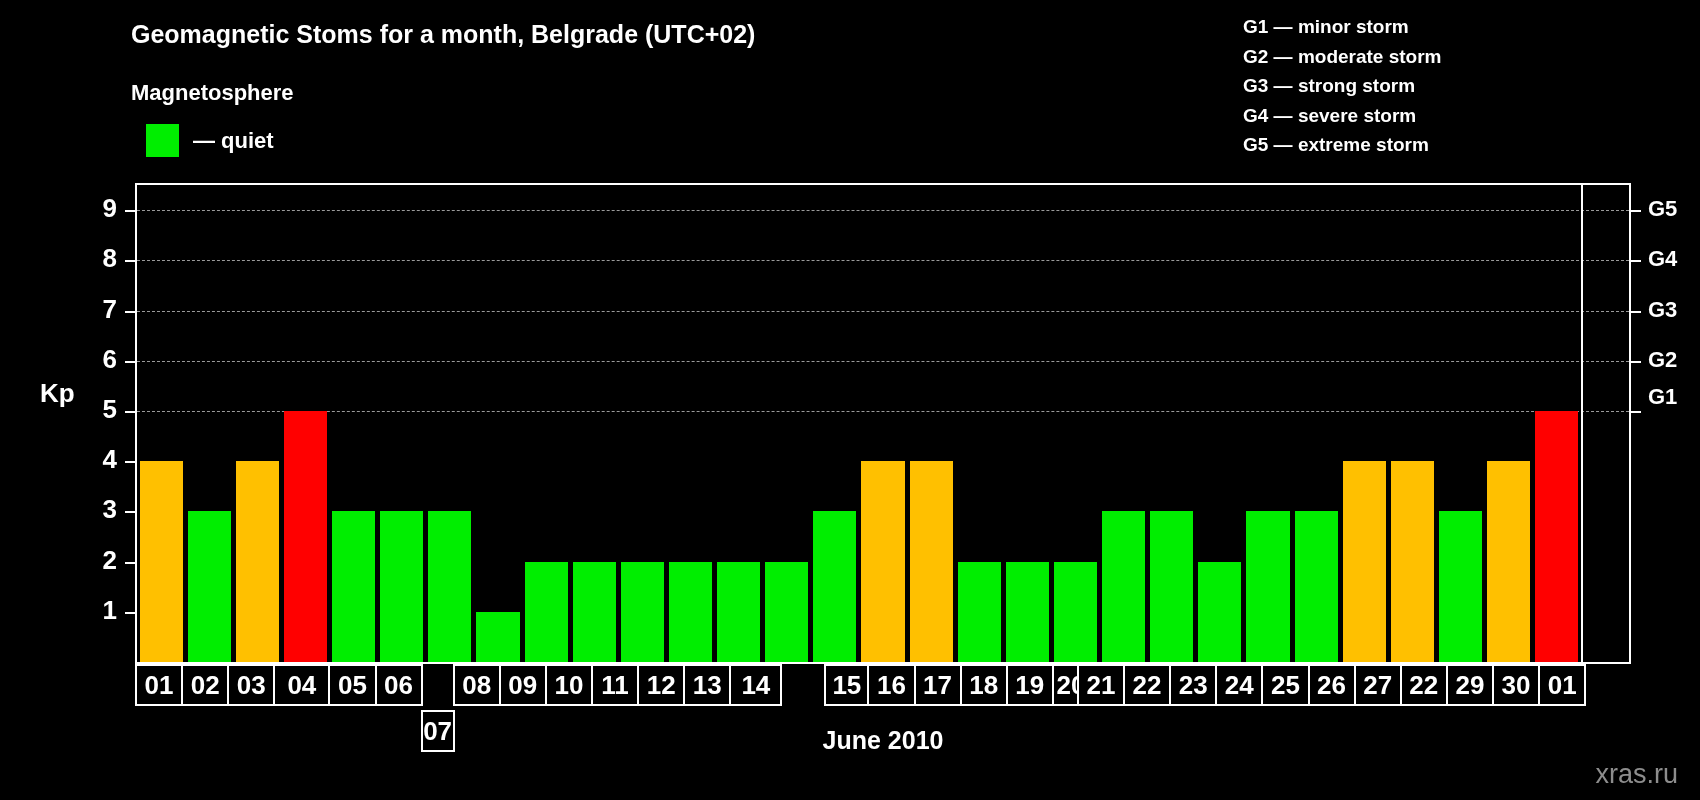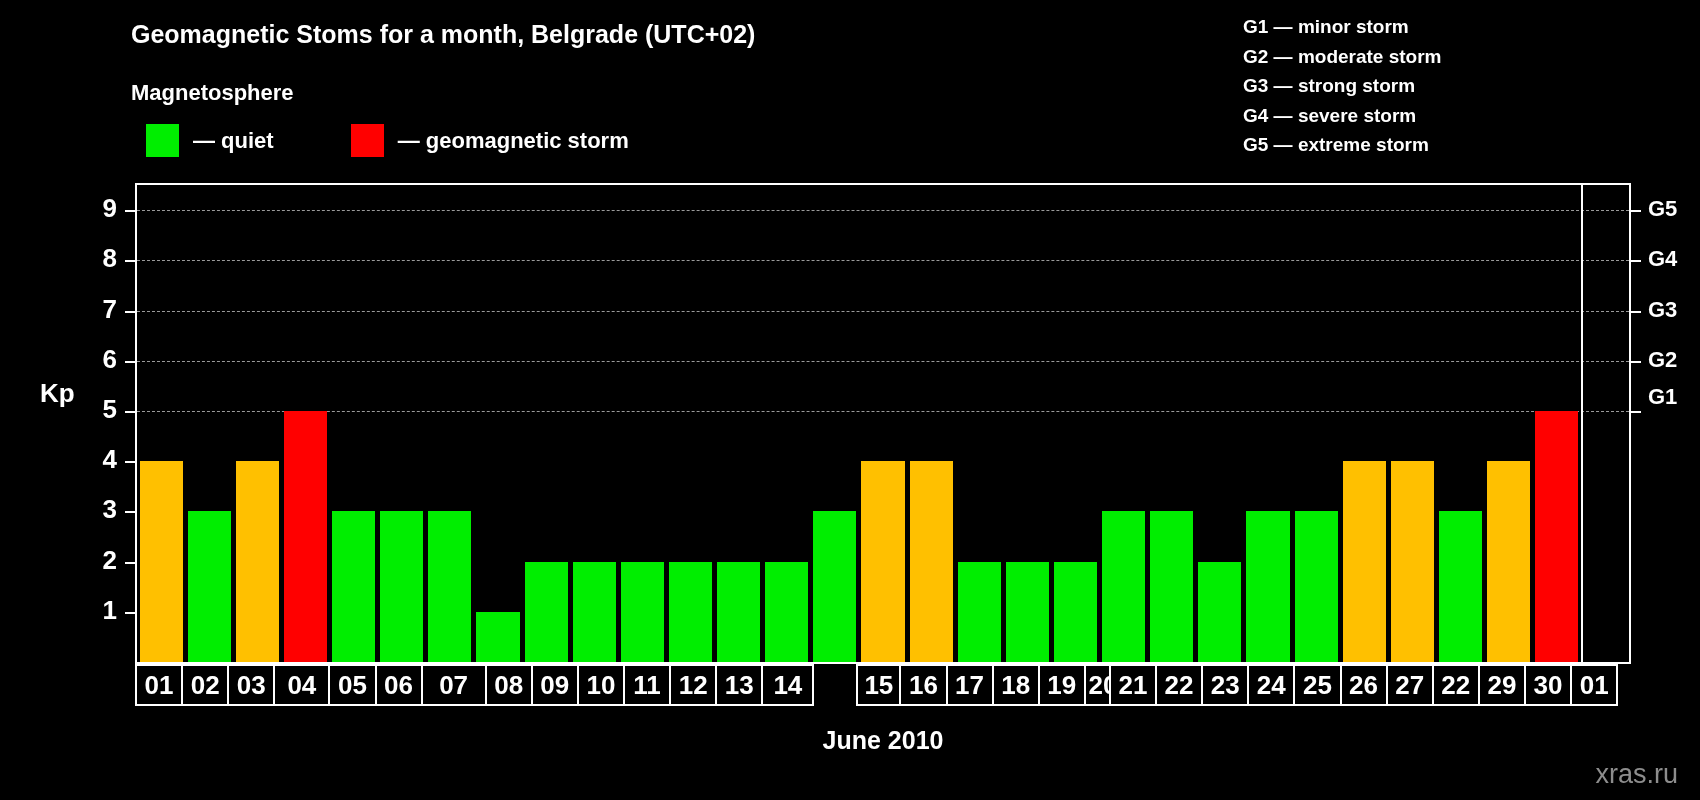--- a/index.html
+++ b/index.html
@@ -100,24 +100,20 @@
 </head>
 <body>
 
 <div id="title">Geomagnetic Stoms for a month, Belgrade (UTC+02)</div>
 <div id="mag-label">Magnetosphere</div>
 
 <div id="legend">
     <div class="legend-item">
       <span class="legend-swatch" style="background: rgb(0, 238, 0);"></span>
       <span class="legend-text">— quiet</span>
-    </div>
-    <div class="legend-item">
-      <span class="legend-swatch" style="background: rgb(255, 0, 0);"></span>
-      <span class="legend-text">— geomagnetic storm</span>
     </div>
   </div>
 
 <div id="gscale">
     <div>G1 — minor storm</div>
     <div>G2 — moderate storm</div>
     <div>G3 — strong storm</div>
     <div>G4 — severe storm</div>
     <div>G5 — extreme storm</div>
   </div>
@@ -261,21 +257,21 @@
     <div class="g-right-label" style="left: 1648px; top: 196.105px;">G5</div>
   </div>
 
 <div id="daystrip" style="width: 1496px;">
     <div class="day-cell" style="width: 48.129px;">01</div>
     <div class="day-cell" style="width: 48.129px;">02</div>
     <div class="day-cell" style="width: 48.129px;">03</div>
     <div class="day-cell" style="width: 57px;">04</div>
     <div class="day-cell" style="width: 48.129px;">05</div>
     <div class="day-cell" style="width: 48.129px;">06</div>
-    <div class="day-cell" style="width: 66px;">07</div>
+    <div class="day-cell" style="width: 34px; margin-top: 46px;">07</div>
     <div class="day-cell" style="width: 48.129px;">08</div>
     <div class="day-cell" style="width: 48.129px;">09</div>
     <div class="day-cell" style="width: 48.129px;">10</div>
     <div class="day-cell" style="width: 48.129px;">11</div>
     <div class="day-cell" style="width: 48.129px;">12</div>
     <div class="day-cell" style="width: 48.129px;">13</div>
     <div class="day-cell" style="width: 53px;">14</div>
     <div class="day-cell" style="width: 45px; margin-left: 44px;">15</div>
     <div class="day-cell" style="width: 48.129px;">16</div>
     <div class="day-cell" style="width: 48.129px;">17</div>

